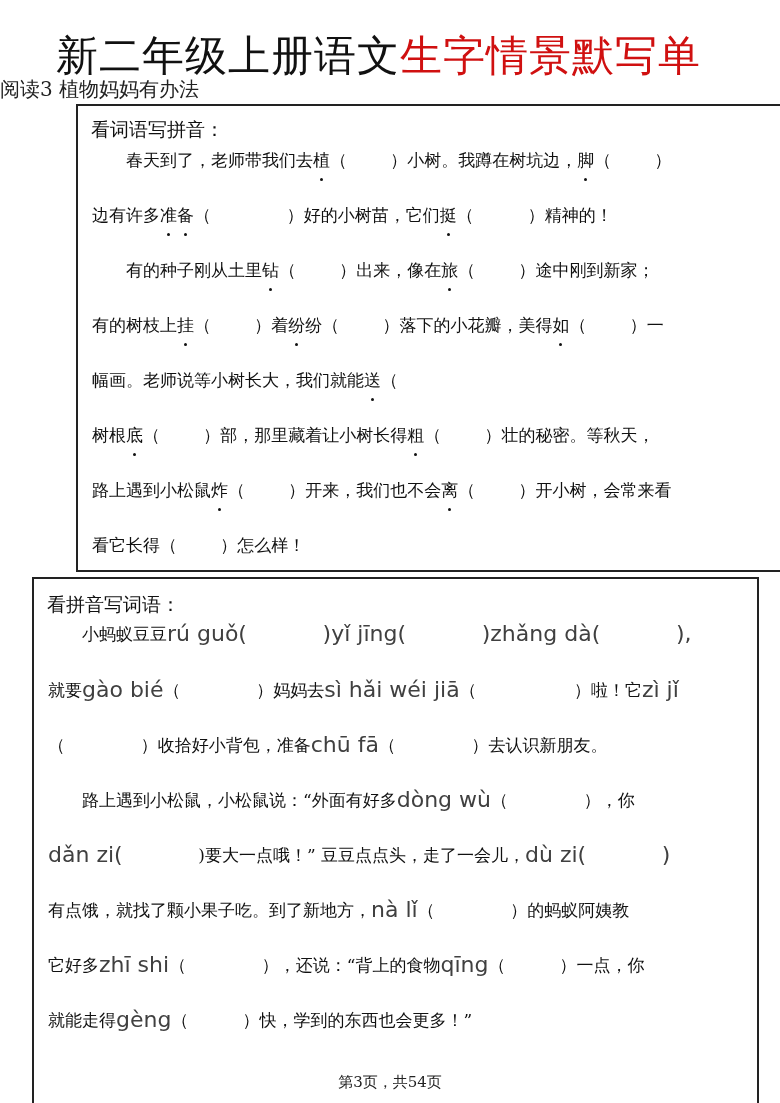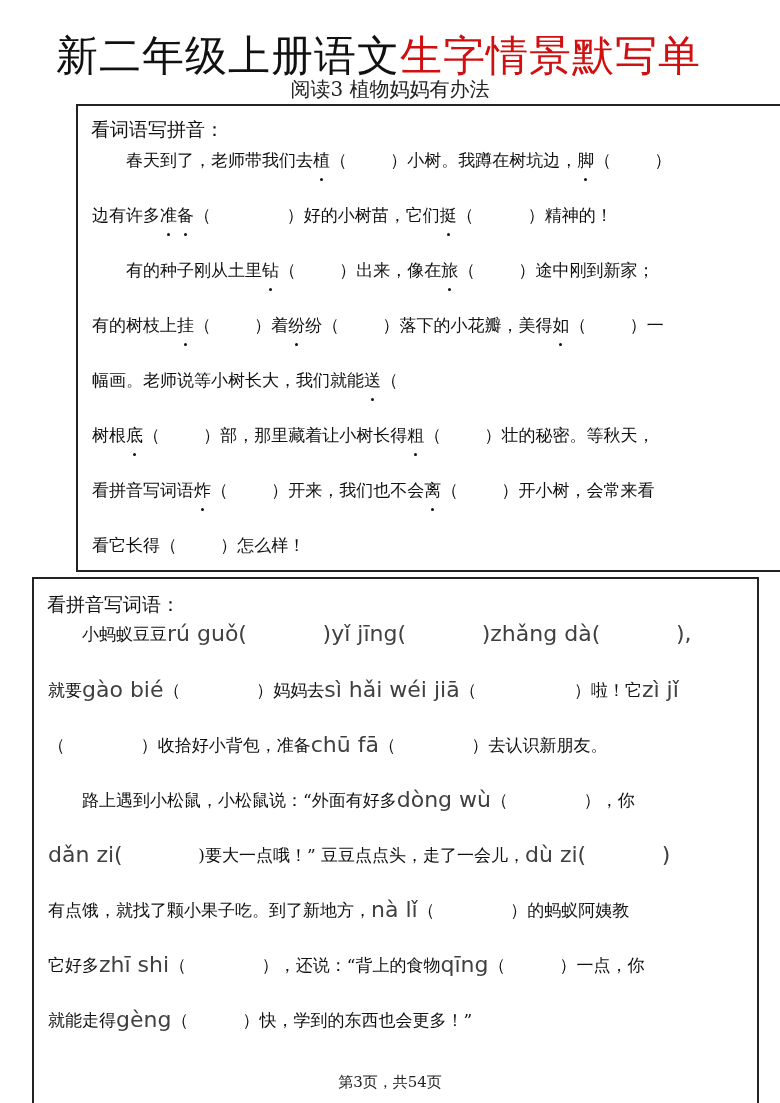--- a/index.html
+++ b/index.html
@@ -8,21 +8,21 @@
     font-family: "DejaVu Serif", "Liberation Serif", serif; color: #111;
   }
   .title {
     position: absolute; left: 0; top: 26px; width: 757px; text-align: center;
     font-family: "DejaVu Serif", "Liberation Serif", serif;
     font-size: 42px; line-height: 60px; letter-spacing: 1px; white-space: nowrap;
   }
   .title .black { color: #111; }
   .title .red { color: #d01010; }
   .subtitle {
-    position: absolute; left: 0; top: 74px; width: 780px; text-align: center;
+    position: absolute; left: 0; top: 74px; width: 780px; 
     font-size: 20px; line-height: 30px; color: #222; white-space: nowrap;
   }
   .box {
     position: absolute; border: 2px solid #222; box-sizing: border-box;
   }
   #box1 { left: 32px; top: 104px; width: 726px; height: 468px; margin-left: 44px; }
   #box2 { left: 32px; top: 577px; width: 727px; height: 548px; }
   .box-heading {
     position: absolute; left: 13px; font-size: 19px; line-height: 26px; white-space: nowrap;
   }
@@ -124,21 +124,21 @@
       <span class="seg">（</span>
       <span class="blank">        </span>
       <span class="seg">）部，那里藏着让小树长得</span>
       <span class="seg dot">粗</span>
       <span class="seg">（</span>
       <span class="blank">        </span>
       <span class="seg">）壮的秘密。等秋天，</span>
   </div>
 
   <div class="line" style="top:369px">
-    <span class="seg">看拼音写词语</span>
+    <span class="seg">路上遇到小松鼠</span>
       <span class="seg dot">炸</span>
       <span class="seg">（</span>
       <span class="blank">        </span>
       <span class="seg">）开来，我们也不会</span>
       <span class="seg dot">离</span>
       <span class="seg">（</span>
       <span class="blank">        </span>
       <span class="seg">）开小树，会常来看</span>
   </div>
 

